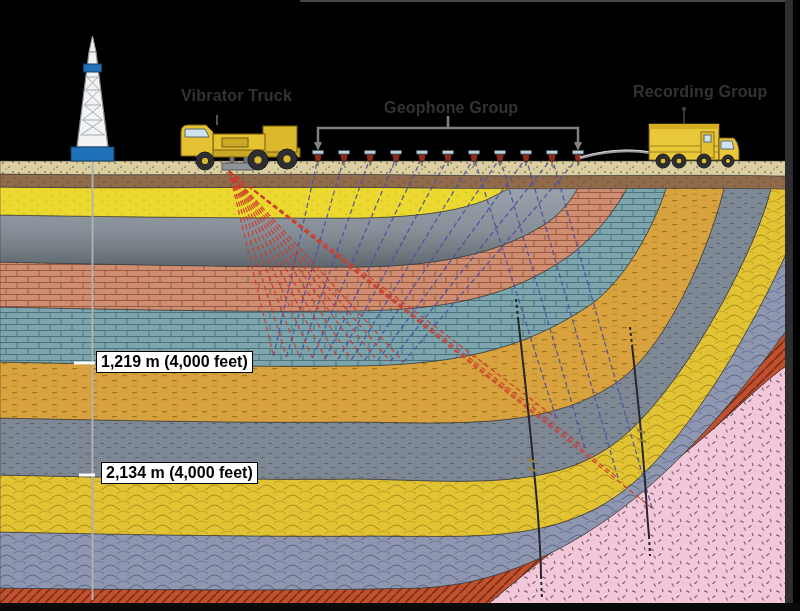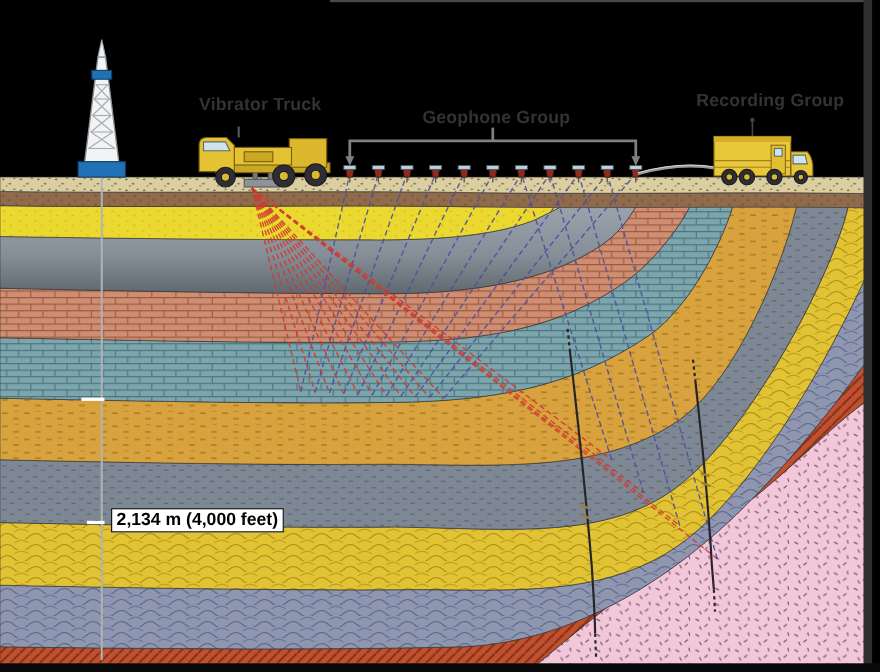--- a/index.html
+++ b/index.html
@@ -294,14 +294,15 @@
     <rect x="300" y="0" width="486" height="2" fill="#484848"></rect>
     <rect x="785" y="0" width="8" height="611" fill="#2e2e30"></rect>
     <rect x="793" y="0" width="7" height="611" fill="#000"></rect>
     <rect x="0" y="603" width="800" height="8" fill="#0a0a0a"></rect>
   </g>
 </svg>
 
   <div class="lbl" id="lbl-vib">Vibrator Truck</div>
   <div class="lbl" id="lbl-geo">Geophone Group</div>
   <div class="lbl" id="lbl-rec">Recording Group</div>
+  <div class="depth-label" id="depth1">1,219 m (4,000 feet)</div>
   <div class="depth-label" id="depth2">2,134 m (4,000 feet)</div>
 </div>
 
 </body></html>

